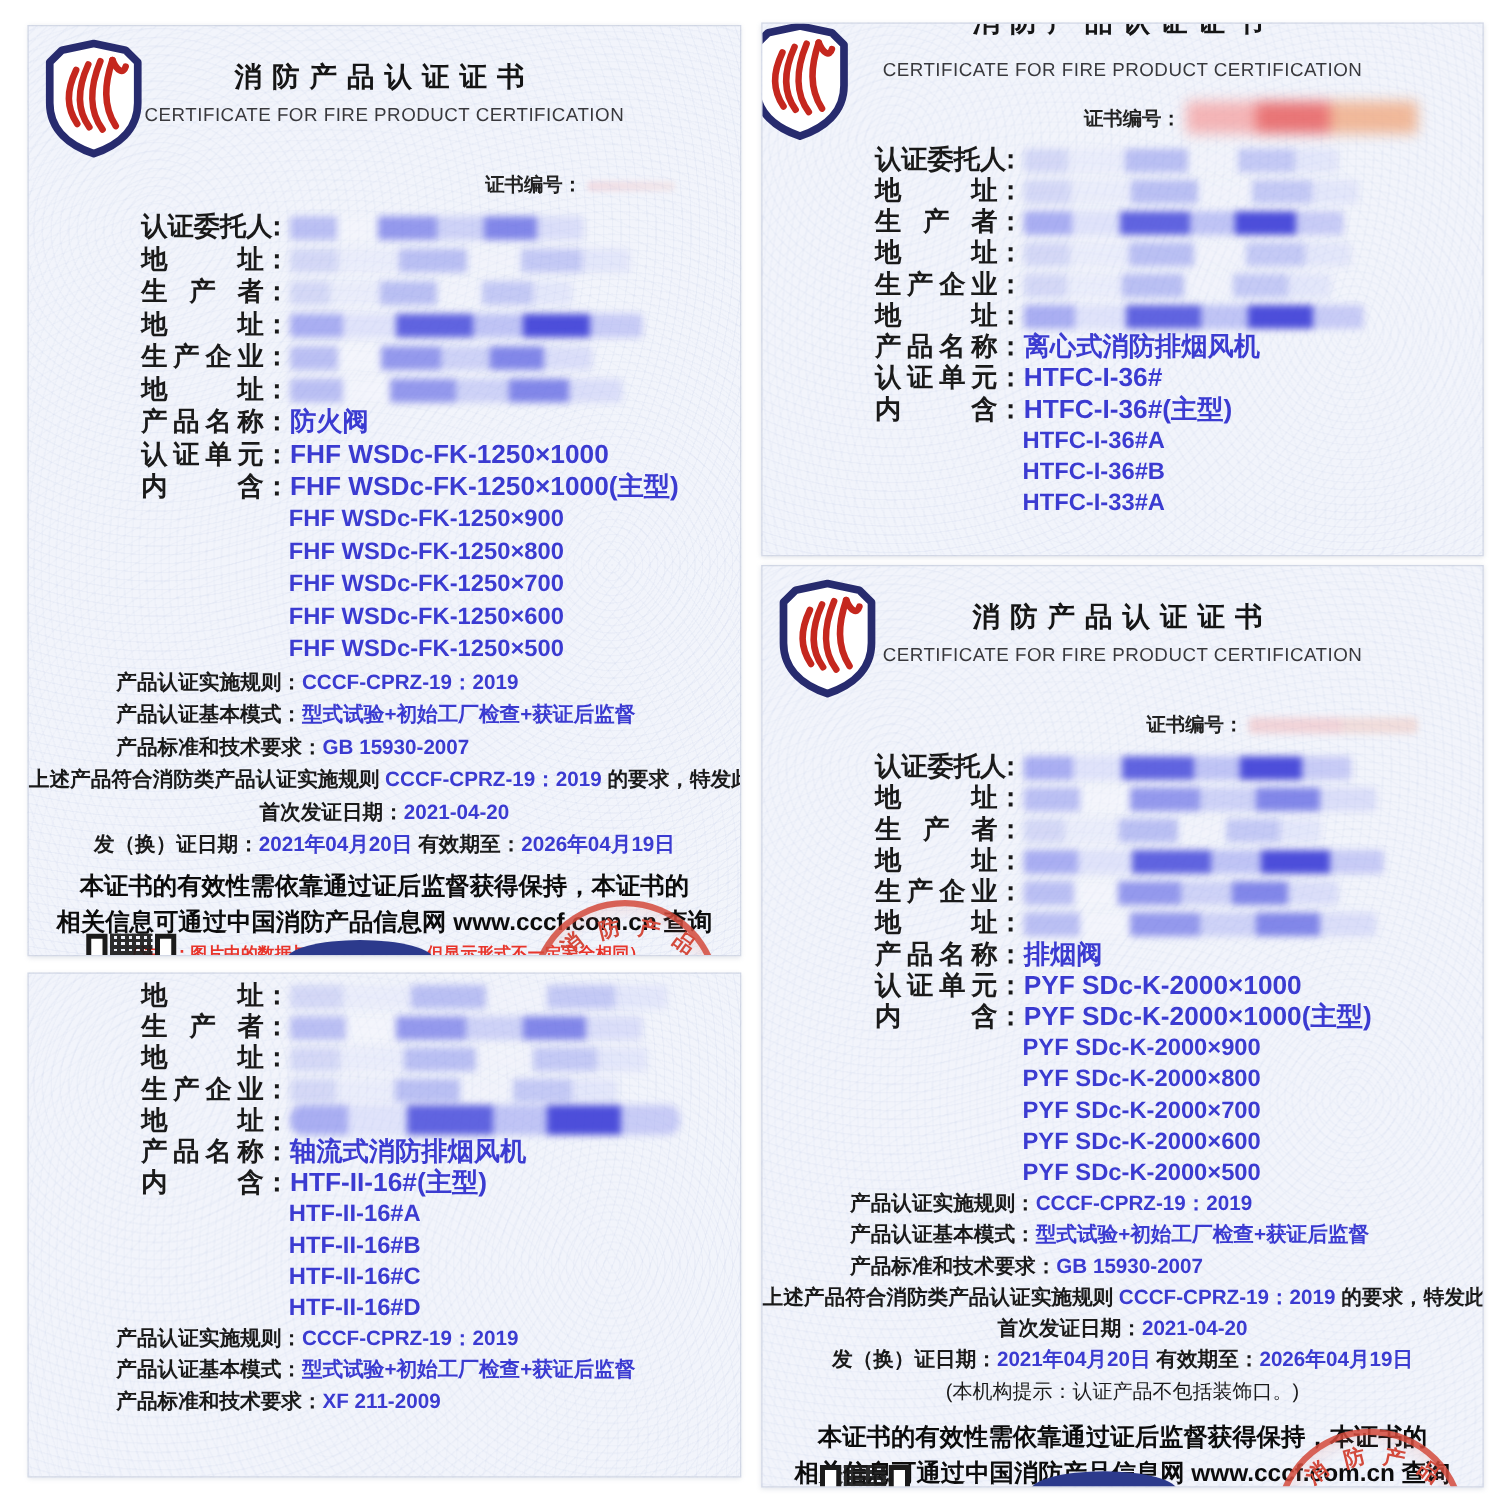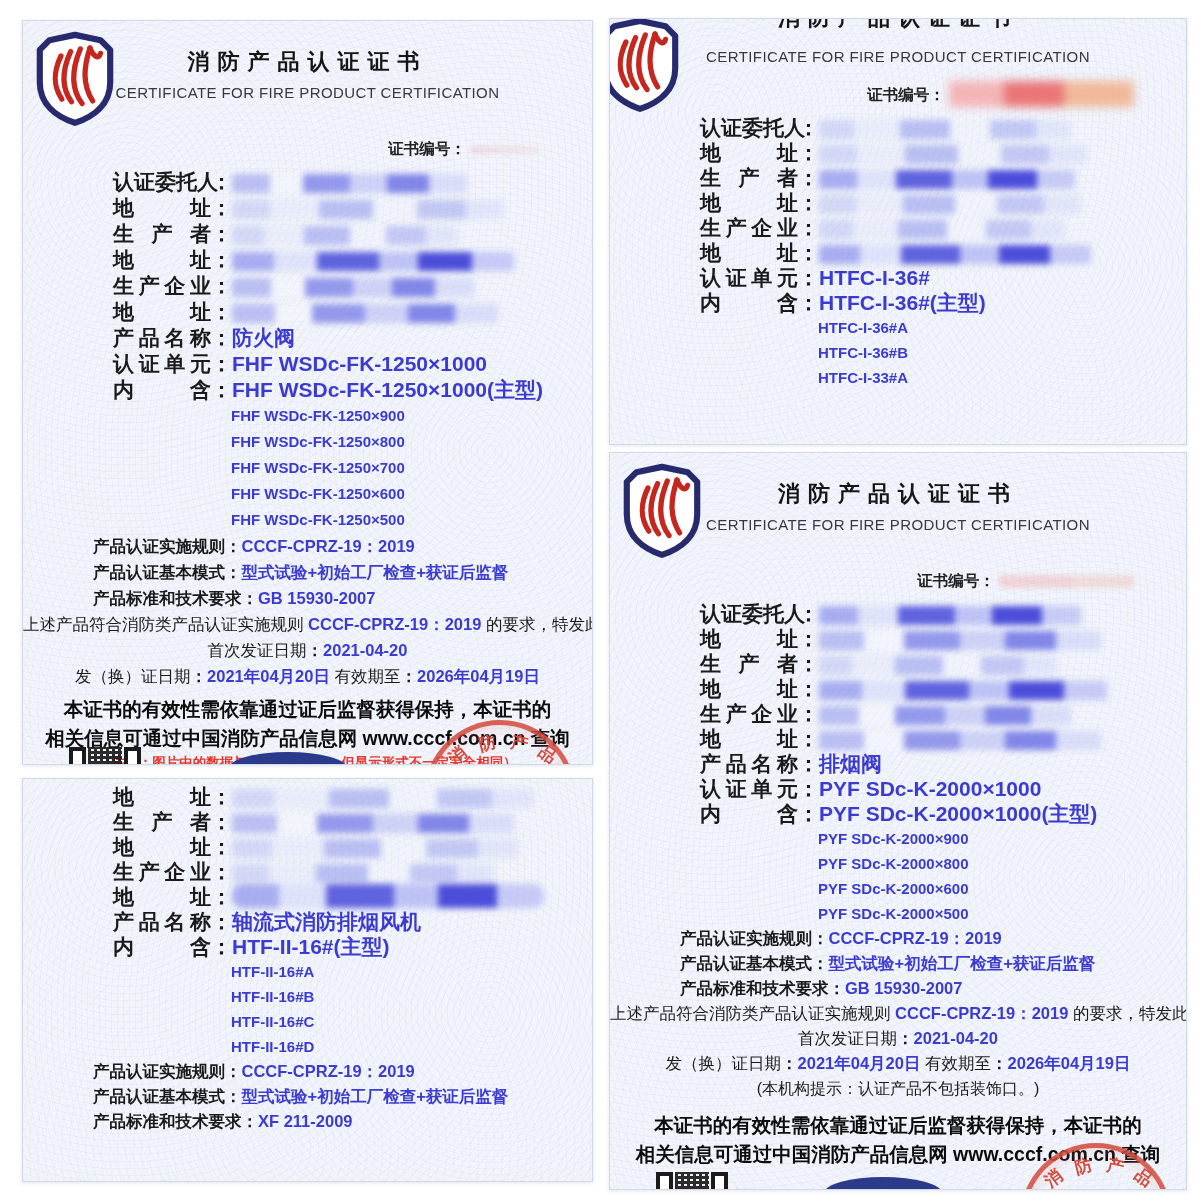--- a/index.html
+++ b/index.html
@@ -44,25 +44,25 @@
   }
   .rows{margin-top:8px;}
   .frow{padding-left:90px;line-height:25px;height:25px;font-size:21px;white-space:nowrap;}
   .tall .frow,.tall .mrow,.tall .rrow,.tall .crow{line-height:26px;height:26px;}
   .flabel{
     display:inline-block;width:98px;text-align:justify;text-align-last:justify;
     font-weight:600;color:#1a1a1a;vertical-align:top;
   }
   .colon{font-weight:600;color:#1a1a1a;}
   .val{color:#3b3bd1;font-weight:600;}
-  .mrow{padding-left:208px;line-height:25px;height:25px;font-size:15px;white-space:nowrap;}
+  .mrow{padding-left:208px;line-height:25px;height:25px;font-size:19px;white-space:nowrap;}
   .rrow{padding-left:70px;line-height:25px;height:25px;font-size:16.5px;white-space:nowrap;}
   .rlabel{font-weight:600;color:#1a1a1a;}
   .crow{text-align:center;line-height:25px;height:25px;font-size:16.5px;white-space:nowrap;}
-  .blk{color:#1a1a1a;font-weight:400;}
+  .blk{color:#1a1a1a;font-weight:700;}
   .validity{
     text-align:center;font-size:19.5px;font-weight:700;color:#0c0c0c;
     line-height:29px;white-space:nowrap;
   }
   .red-note{
     text-align:center;font-size:13.5px;font-weight:700;color:#e8352b;
     line-height:19px;white-space:nowrap;
   }
   .agency-note{text-align:center;font-size:16px;color:#1a1a1a;line-height:25px;height:25px;white-space:nowrap;}
 
@@ -191,20 +191,21 @@
     <span>证书编号</span><span class="colon">：</span>
     <span class="rd rd-pink" style="width:185px"></span>
   </div>
   <div class="rows" style="margin-top:10px">
     <div class="frow"><span class="flabel">认证委托人</span><span class="colon">：</span><span class="rd rd-a" style="width:252px"></span></div>
     <div class="frow"><span class="flabel">地址</span><span class="colon">：</span><span class="rd rd-a" style="width:268px"></span></div>
     <div class="frow"><span class="flabel">生产者</span><span class="colon">：</span><span class="rd rd-c" style="width:256px"></span></div>
     <div class="frow"><span class="flabel">地址</span><span class="colon">：</span><span class="rd rd-a" style="width:262px"></span></div>
     <div class="frow"><span class="flabel">生产企业</span><span class="colon">：</span><span class="rd rd-a" style="width:246px"></span></div>
     <div class="frow"><span class="flabel">地址</span><span class="colon">：</span><span class="rd rd-c" style="width:272px"></span></div>
+    <div class="frow"><span class="flabel">产品名称</span><span class="colon">：</span><span class="val">离心式消防排烟风机</span></div>
     <div class="frow"><span class="flabel">认证单元</span><span class="colon">：</span><span class="val">HTFC-I-36#</span></div>
     <div class="frow"><span class="flabel">内含</span><span class="colon">：</span><span class="val">HTFC-I-36#(主型)</span></div>
     <div class="mrow"><span class="val">HTFC-I-36#A</span></div>
     <div class="mrow"><span class="val">HTFC-I-36#B</span></div>
     <div class="mrow"><span class="val">HTFC-I-33#A</span></div>
   </div>
 </div>
 
 <div class="cert" id="cert-bl">
   <div class="rows" style="margin-top:5px">
@@ -251,20 +252,21 @@
     <div class="frow"><span class="flabel">地址</span><span class="colon">：</span><span class="rd rd-b" style="width:282px"></span></div>
     <div class="frow"><span class="flabel">生产者</span><span class="colon">：</span><span class="rd rd-a" style="width:238px"></span></div>
     <div class="frow"><span class="flabel">地址</span><span class="colon">：</span><span class="rd rd-c" style="width:288px"></span></div>
     <div class="frow"><span class="flabel">生产企业</span><span class="colon">：</span><span class="rd rd-b" style="width:252px"></span></div>
     <div class="frow"><span class="flabel">地址</span><span class="colon">：</span><span class="rd rd-b" style="width:282px"></span></div>
     <div class="frow"><span class="flabel">产品名称</span><span class="colon">：</span><span class="val">排烟阀</span></div>
     <div class="frow"><span class="flabel">认证单元</span><span class="colon">：</span><span class="val">PYF SDc-K-2000×1000</span></div>
     <div class="frow"><span class="flabel">内含</span><span class="colon">：</span><span class="val">PYF SDc-K-2000×1000(主型)</span></div>
     <div class="mrow"><span class="val">PYF SDc-K-2000×900</span></div>
     <div class="mrow"><span class="val">PYF SDc-K-2000×800</span></div>
+    <div class="mrow"><span class="val">PYF SDc-K-2000×700</span></div>
     <div class="mrow"><span class="val">PYF SDc-K-2000×600</span></div>
     <div class="mrow"><span class="val">PYF SDc-K-2000×500</span></div>
     <div class="rrow"><span class="rlabel">产品认证实施规则</span><span class="colon">：</span><span class="val">CCCF-CPRZ-19：2019</span></div>
     <div class="rrow"><span class="rlabel">产品认证基本模式</span><span class="colon">：</span><span class="val">型式试验+初始工厂检查+获证后监督</span></div>
     <div class="rrow"><span class="rlabel">产品标准和技术要求</span><span class="colon">：</span><span class="val">GB 15930-2007</span></div>
     <div class="crow"><span class="blk">上述产品符合消防类产品认证实施规则 </span><span class="val">CCCF-CPRZ-19：2019</span><span class="blk"> 的要求，特发此证</span></div>
     <div class="crow"><span class="blk">首次发证日期</span><span class="colon">：</span><span class="val">2021-04-20</span></div>
     <div class="crow"><span class="blk">发（换）证日期</span><span class="colon">：</span><span class="val">2021年04月20日</span><span class="blk">&nbsp;</span><span class="blk">有效期至</span><span class="colon">：</span><span class="val">2026年04月19日</span></div>
     <div class="agency-note">(本机构提示：认证产品不包括装饰口。)</div>
   </div>

